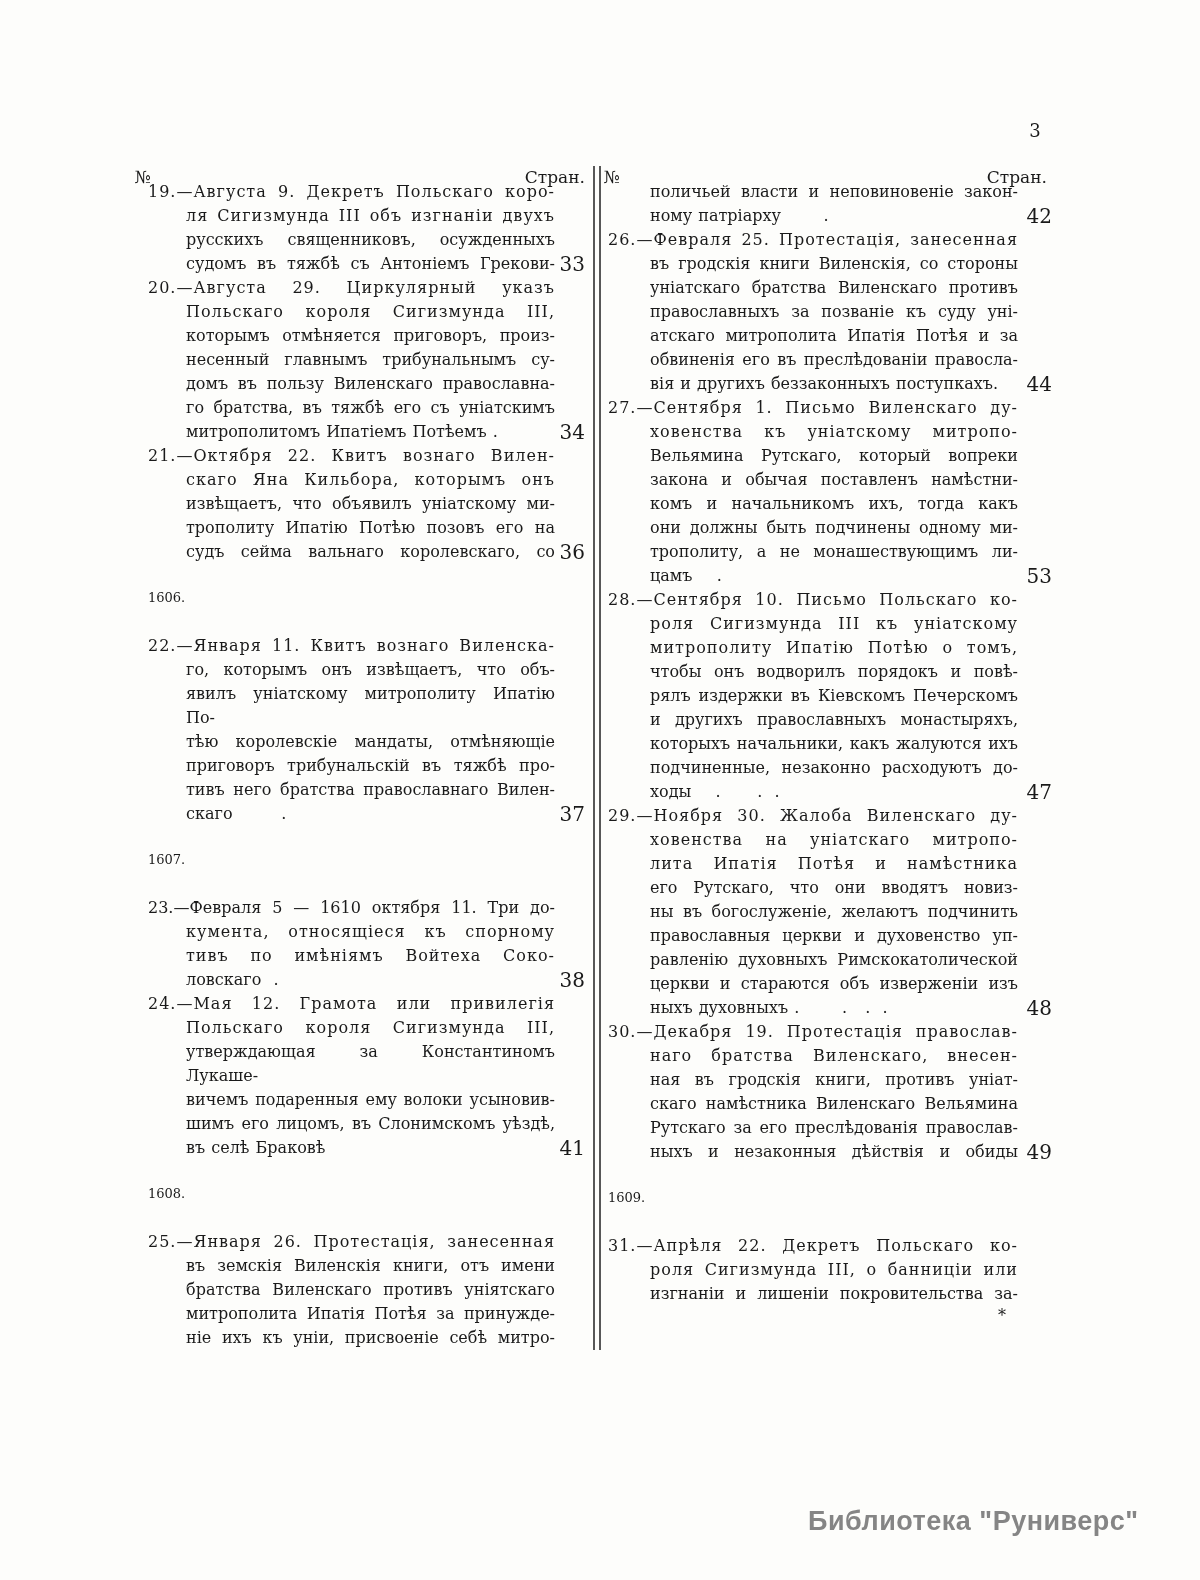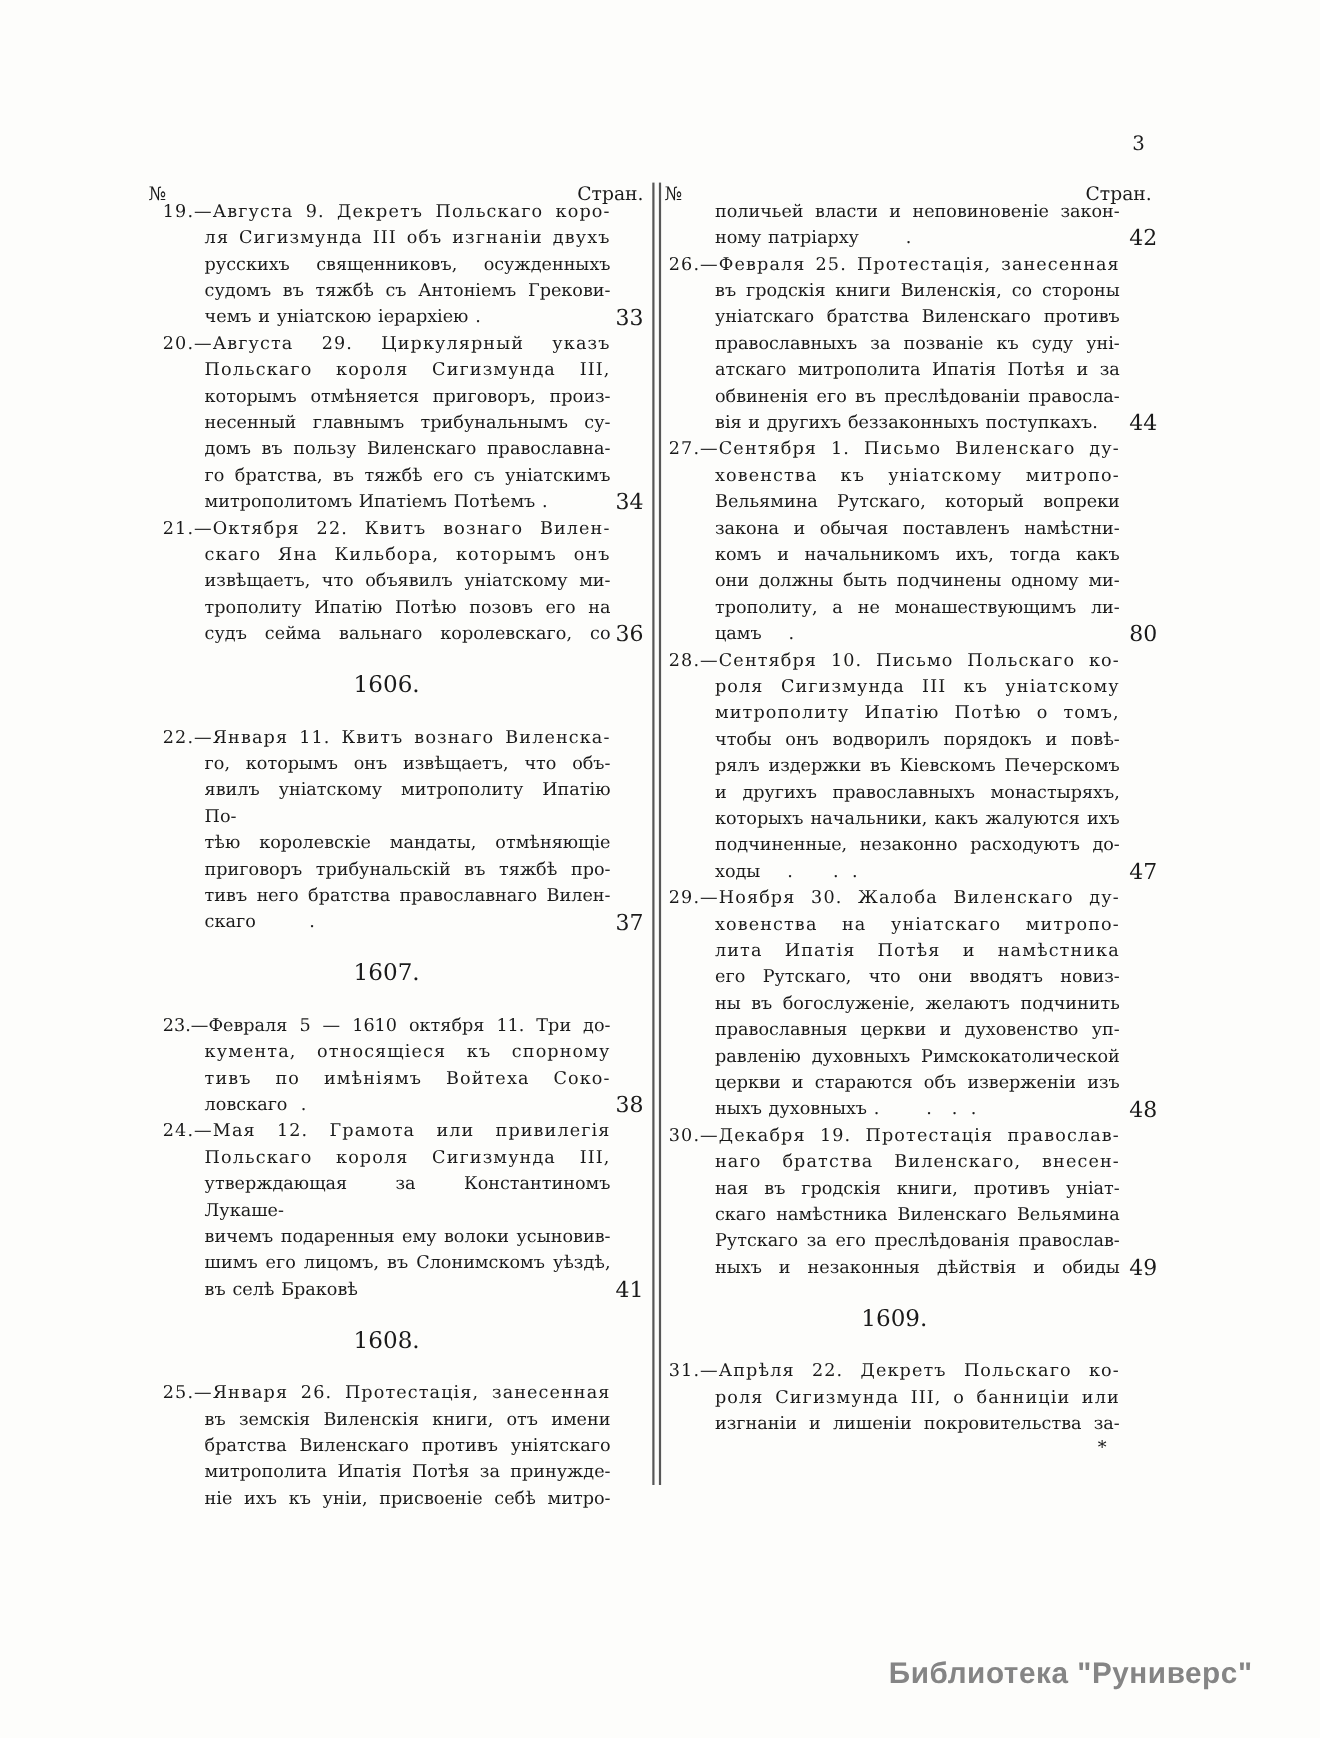--- a/index.html
+++ b/index.html
@@ -41,21 +41,21 @@
   }
   .col-left .line.first{text-indent:-38px;}
   .col-right .line.first{text-indent:-42px;}
   .line.em{letter-spacing:1px;}
   .line.short{text-align-last:left;}
   .pagenum{
     position:absolute;right:0;bottom:0;
     font-size:20px;line-height:24px;
   }
   .year{
-    font-size:21px;line-height:24px;text-align:center;
+    font-size:13px;line-height:24px;
     margin-top:22px;margin-bottom:24px;
   }
   .col-left .year{margin-right:30px;}
   .col-right .year{margin-right:34px;}
   .mark{
     font-size:16px;line-height:20px;text-align:right;
   }
   .col-right .mark{padding-right:46px;}
   .watermark{
     position:absolute;left:808px;top:1505px;
@@ -76,21 +76,20 @@
   <div class="hdr hdr-pg-right">Стран.</div>
 
   <div class="divider"></div>
 
   <div id="col-left" class="col col-left">
       <div class="entry">
         <div class="line first em"><span>19.—</span>Августа 9. Декретъ Польскаго коро-</div>
         <div class="line em">ля Сигизмунда III объ изгнаніи двухъ</div>
         <div class="line">русскихъ священниковъ, осужденныхъ</div>
         <div class="line">судомъ въ тяжбѣ съ Антоніемъ Грекови-</div>
-        <div class="line short">чемъ и уніатскою іерархіею .</div>
         <span class="pagenum">33</span>
       </div>
       <div class="entry">
         <div class="line first em"><span>20.—</span>Августа 29. Циркулярный указъ</div>
         <div class="line em">Польскаго короля Сигизмунда III,</div>
         <div class="line">которымъ отмѣняется приговоръ, произ-</div>
         <div class="line">несенный главнымъ трибунальнымъ су-</div>
         <div class="line">домъ въ пользу Виленскаго православна-</div>
         <div class="line">го братства, въ тяжбѣ его съ уніатскимъ</div>
         <div class="line short">митрополитомъ Ипатіемъ Потѣемъ .</div>
@@ -159,21 +158,21 @@
       </div>
       <div class="entry">
         <div class="line first em"><span>27.—</span>Сентября 1. Письмо Виленскаго ду-</div>
         <div class="line em">ховенства къ уніатскому митропо-</div>
         <div class="line">Вельямина Рутскаго, который вопреки</div>
         <div class="line">закона и обычая поставленъ намѣстни-</div>
         <div class="line">комъ и начальникомъ ихъ, тогда какъ</div>
         <div class="line">они должны быть подчинены одному ми-</div>
         <div class="line">трополиту, а не монашествующимъ ли-</div>
         <div class="line short">цамъ&nbsp;&nbsp;&nbsp;&nbsp;.</div>
-        <span class="pagenum">80</span>
+        <span class="pagenum">53</span>
       </div>
       <div class="entry">
         <div class="line first em"><span>28.—</span>Сентября 10. Письмо Польскаго ко-</div>
         <div class="line em">роля Сигизмунда III къ уніатскому</div>
         <div class="line em">митрополиту Ипатію Потѣю о томъ,</div>
         <div class="line">чтобы онъ водворилъ порядокъ и повѣ-</div>
         <div class="line">рялъ издержки въ Кіевскомъ Печерскомъ</div>
         <div class="line">и другихъ православныхъ монастыряхъ,</div>
         <div class="line">которыхъ начальники, какъ жалуются ихъ</div>
         <div class="line">подчиненные, незаконно расходуютъ до-</div>

